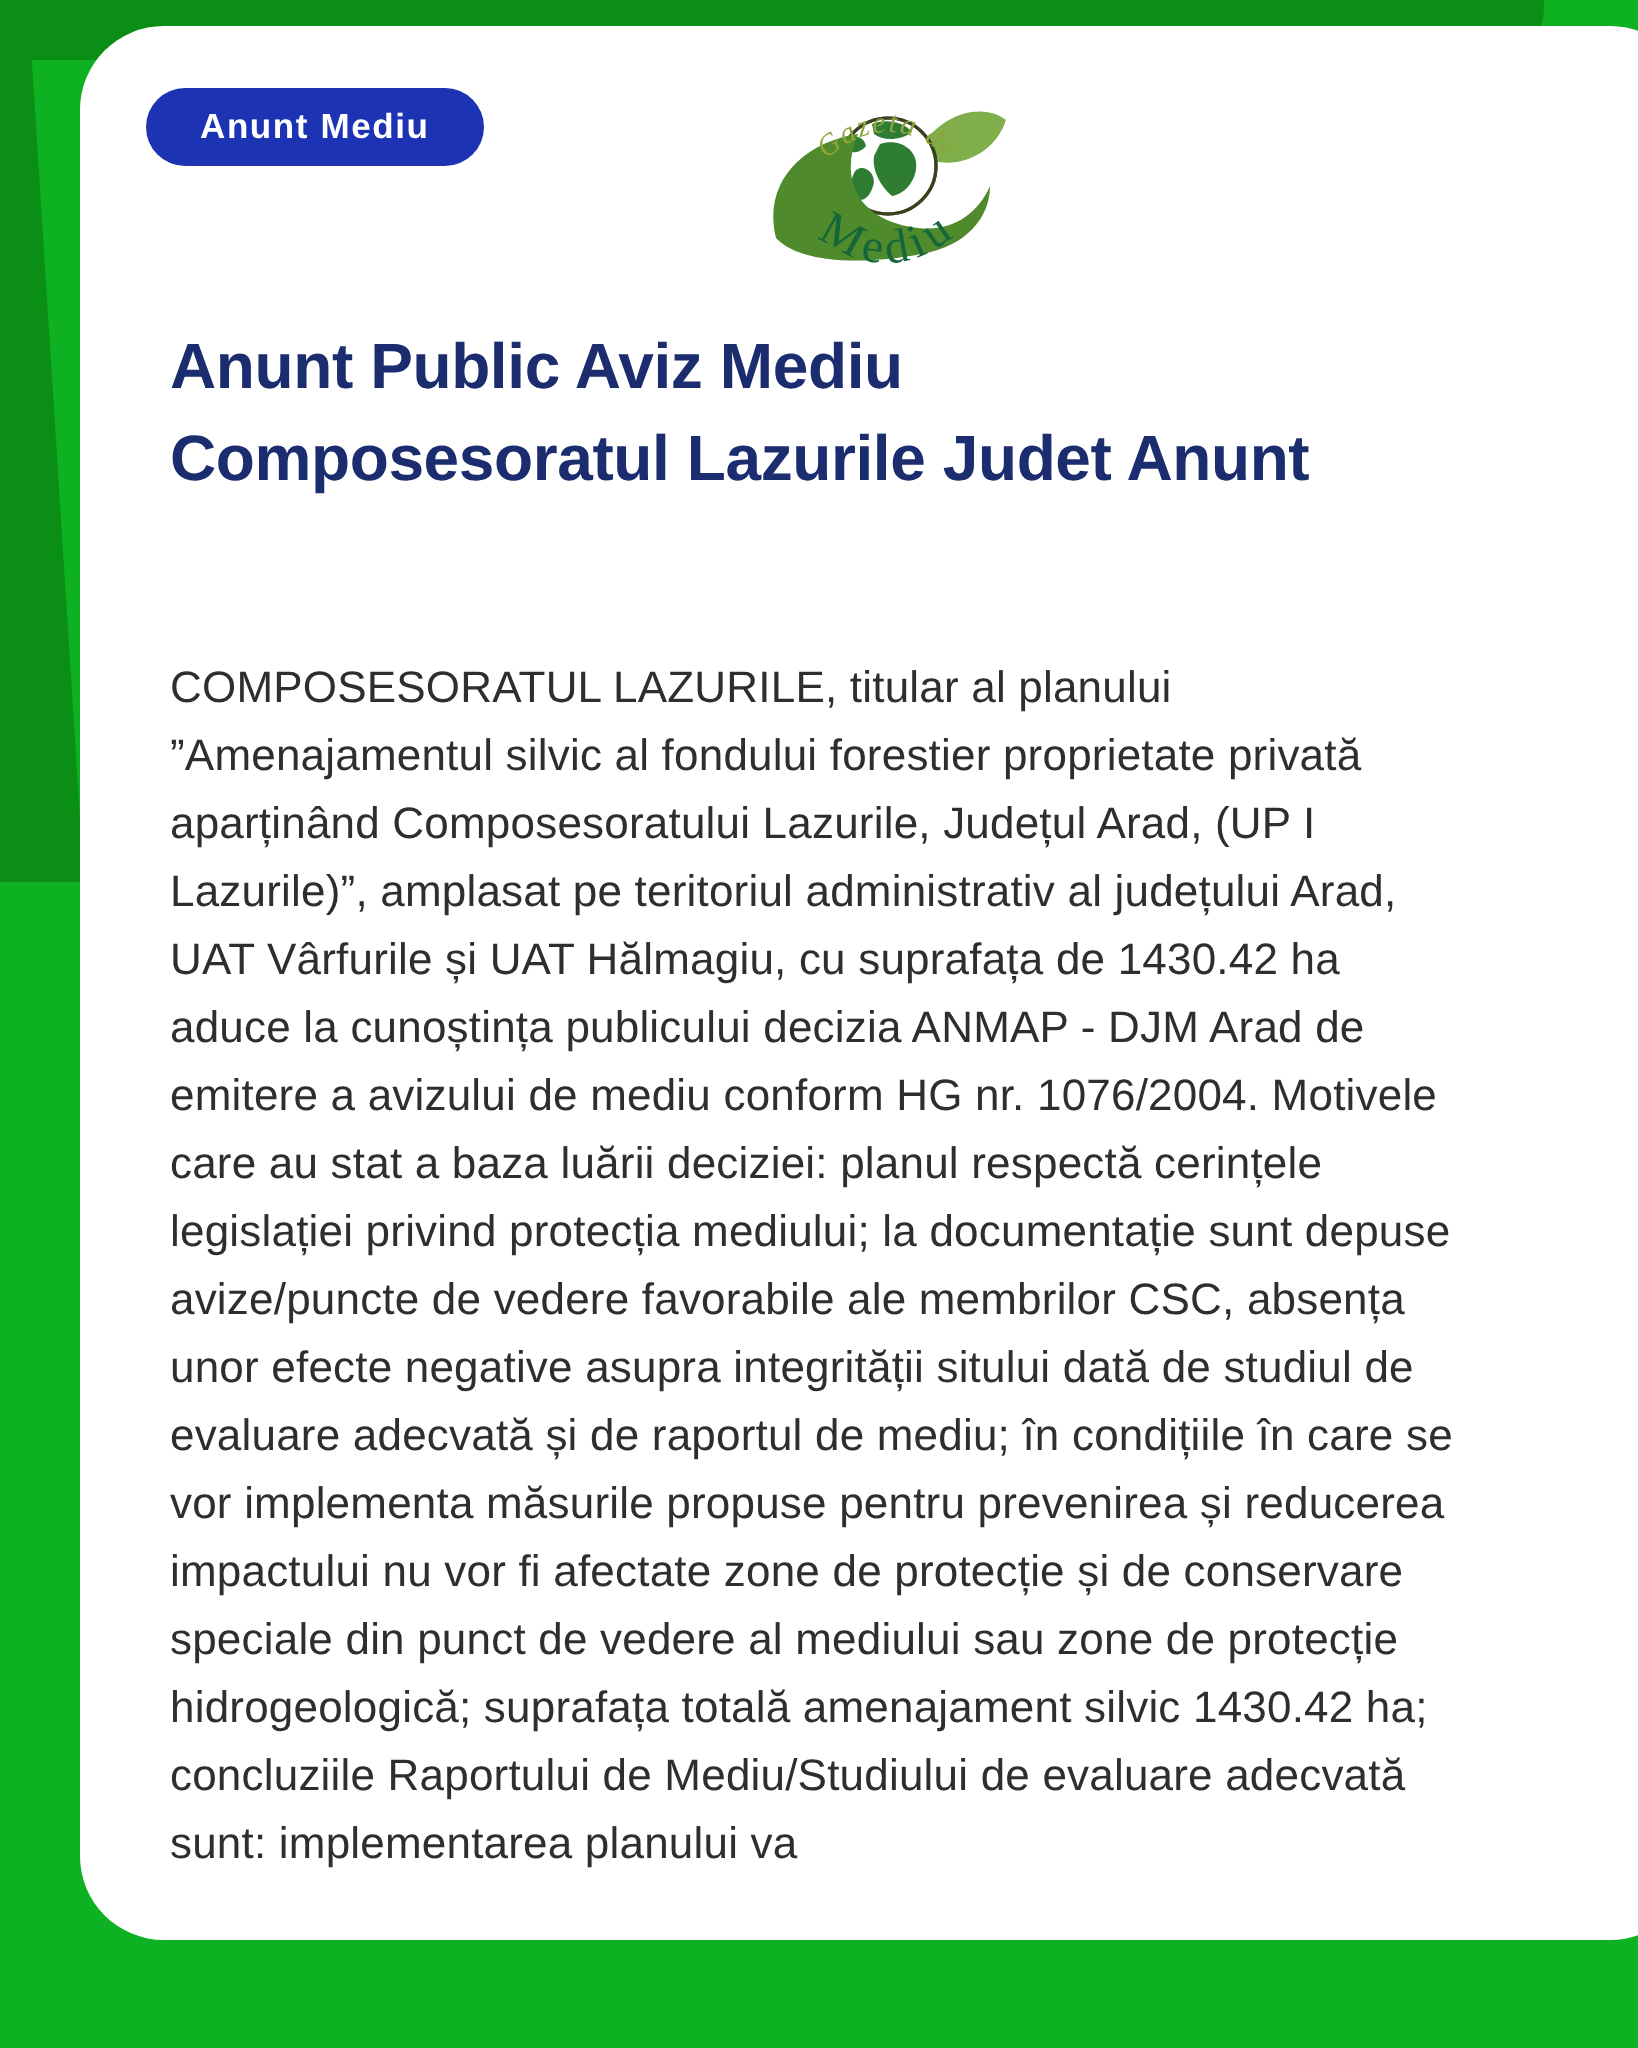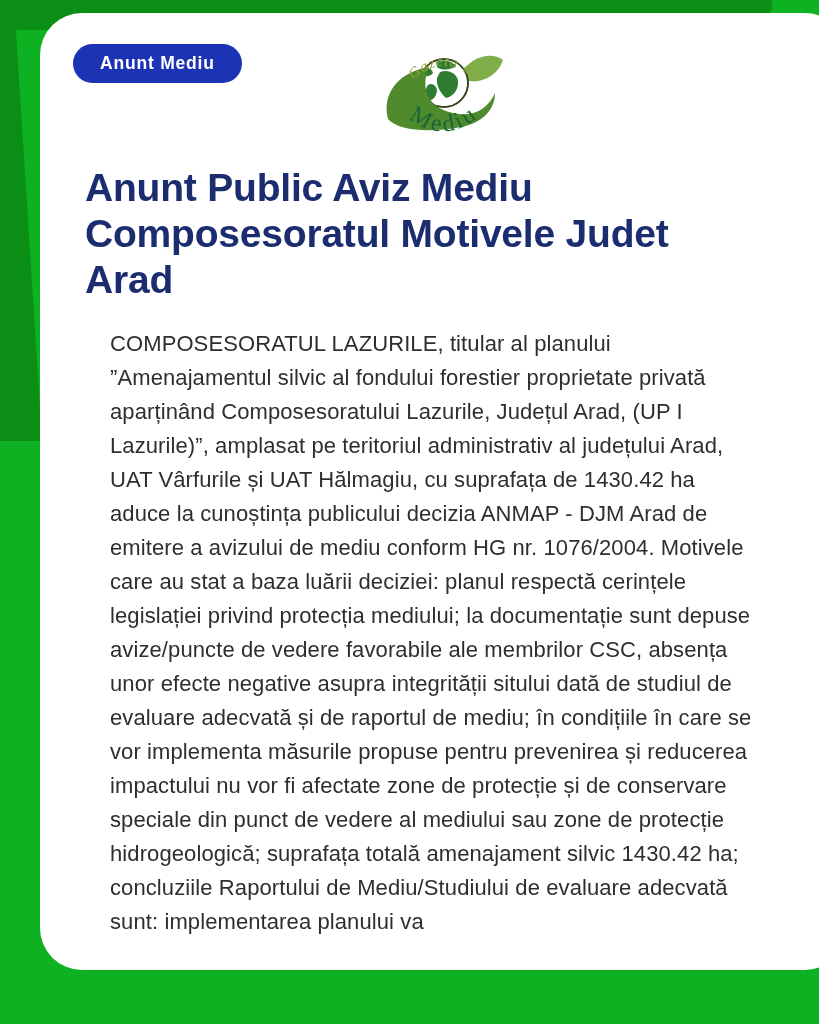--- a/index.html
+++ b/index.html
@@ -64,35 +64,34 @@
   .logo .arc-bottom-text {
     font-family: "Liberation Serif", serif;
     font-size: 24px;
     fill: #15673A;
     letter-spacing: 3px;
   }
   .heading {
     position: absolute; left: 45px; top: 126px;
     width: 665px;
     color: #1B2D6F;
-    font-size: 39px;
+    font-size: 32px;
     line-height: 46px;
     font-weight: 800;
     letter-spacing: -0.2px;
   }
   .body-text {
     position: absolute; left: 45px; top: 292px;
     width: 645px;
     color: #2E2E2E;
     font-size: 22px;
     line-height: 34px;
     font-weight: 400;
     letter-spacing: 0.1px;
     text-align: left;
-    margin-left: 25px;
   }
 </style>
 </head>
 <body>
 
 <div id="screen">
 
   <div class="accent-top-band"></div>
   <div class="accent-left-wedge"></div>
 
@@ -124,19 +123,19 @@
           <textPath href="#arcTop" startOffset="50%" text-anchor="middle">Gazeta de</textPath>
         </text>
         <text class="arc-bottom-text">
           <textPath href="#arcBottom" startOffset="50%" text-anchor="middle">Mediu</textPath>
         </text>
       </svg>
     </div>
 
     <h1 class="heading">
       <div>Anunt Public Aviz Mediu</div>
-      <div>Composesoratul Motivele Judet Arad</div>
+      <div>Composesoratul Lazurile Judet Anunt</div>
     </h1>
 
     <p class="body-text">COMPOSESORATUL LAZURILE, titular al planului ”Amenajamentul silvic al fondului forestier proprietate privată aparținând Composesoratului Lazurile, Județul Arad, (UP I Lazurile)”, amplasat pe teritoriul administrativ al județului Arad, UAT Vârfurile și UAT Hălmagiu, cu suprafața de 1430.42 ha aduce la cunoștința publicului decizia ANMAP - DJM Arad de emitere a avizului de mediu conform HG nr. 1076/2004. Motivele care au stat a baza luării deciziei: planul respectă cerințele legislației privind protecția mediului; la documentație sunt depuse avize/puncte de vedere favorabile ale membrilor CSC, absența unor efecte negative asupra integrității sitului dată de studiul de evaluare adecvată și de raportul de mediu; în condițiile în care se vor implementa măsurile propuse pentru prevenirea și reducerea impactului nu vor fi afectate zone de protecție și de conservare speciale din punct de vedere al mediului sau zone de protecție hidrogeologică; suprafața totală amenajament silvic 1430.42 ha; concluziile Raportului de Mediu/Studiului de evaluare adecvată sunt: implementarea planului va</p>
 
   </div>
 </div>
 
 </body></html>

